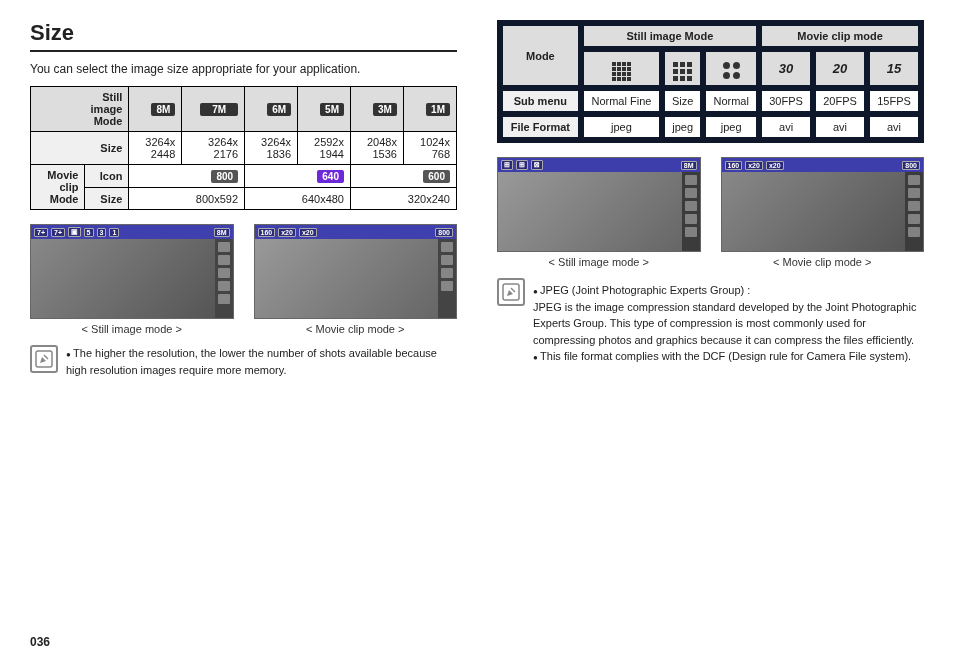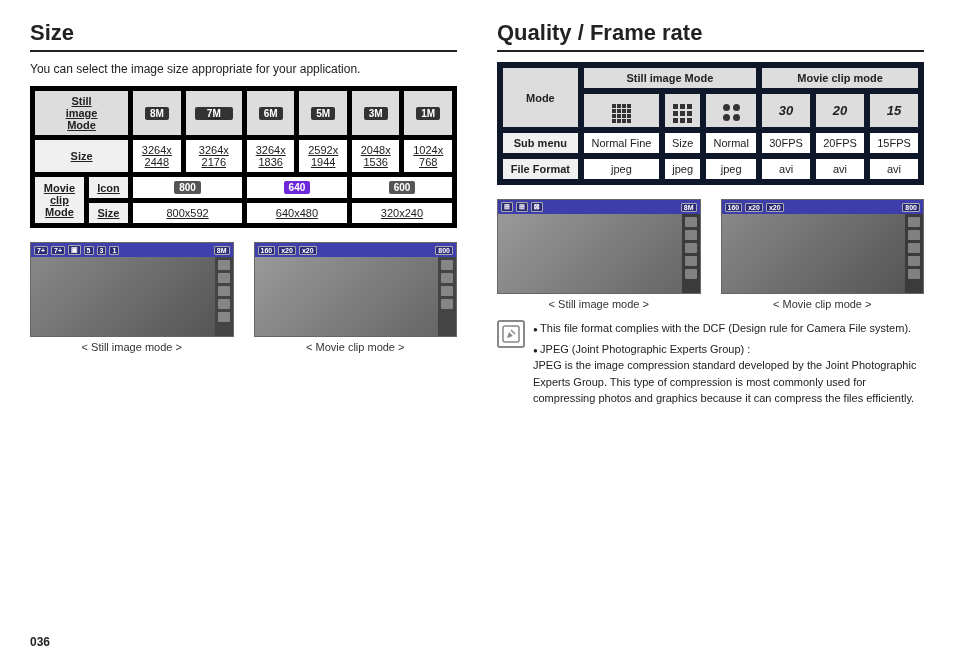--- a/index.html
+++ b/index.html
@@ -32,25 +32,24 @@
       margin-top: 8px;
     }
     
     table.size-table {
       border-collapse: collapse;
       width: 100%;
       font-size: 11px;
       margin-bottom: 14px;
     }
     table.size-table th, table.size-table td {
-      border: 5px solid #000000;
+      border: 1px solid #000000;
       padding: 4px 6px;
-      text-align: center;
+      text-align: right;
       vertical-align: middle;
-      text-decoration: underline;
     }
     table.size-table th {
       background: #ddd;
       font-weight: bold;
     }
     .mode-label {
       font-weight: bold;
       background: #f0f0f0;
     }
     .icon-badge {
@@ -330,24 +329,35 @@
             <div class="sitem"></div>
             <div class="sitem"></div>
             <div class="sitem"></div>
             <div class="sitem"></div>
           </div>
         </div>
         <div class="img-caption">&lt; Movie clip mode &gt;</div>
       </div>
     </div>
 
+    <div class="note-box">
+      <div class="note-icon">
+        <svg width="18" height="18" viewBox="0 0 18 18">
+          <rect x="1" y="1" width="16" height="16" rx="2" fill="none" stroke="#888" stroke-width="1.5"></rect>
+          <path d="M5 13 L7 7 L11 11 Z" fill="#888"></path>
+          <line x1="9" y1="5" x2="13" y2="9" stroke="#888" stroke-width="1.5"></line>
+        </svg>
+      </div>
+      <div class="note-text">
+        <span class="bullet-item">The higher the resolution, the lower the number of shots available because high resolution images require more memory.</span>
+      </div>
+    </div>
   </div>
 
   <div class="col-right">
-    <h1>Quality / Frame rate</h1>
 
     <table class="quality-table">
       <thead>
         <tr>
           <th rowspan="2">Mode</th>
           <th colspan="3">Still image Mode</th>
           <th colspan="3">Movie clip mode</th>
         </tr>
         <tr>
           <th>
@@ -464,24 +474,24 @@
 
     <div class="note-box">
       <div class="note-icon">
         <svg width="18" height="18" viewBox="0 0 18 18">
           <rect x="1" y="1" width="16" height="16" rx="2" fill="none" stroke="#888" stroke-width="1.5"></rect>
           <path d="M5 13 L7 7 L11 11 Z" fill="#888"></path>
           <line x1="9" y1="5" x2="13" y2="9" stroke="#888" stroke-width="1.5"></line>
         </svg>
       </div>
       <div class="note-text">
+        <div style="margin-top:4px;">
+          <span class="bullet-item">JPEG (Joint Photographic Experts Group) :<br>JPEG is the image compression standard developed by the Joint Photographic Experts Group. This type of compression is most commonly used for compressing photos and graphics because it can compress the files efficiently.</span>
+        </div>
         <div>
           <span class="bullet-item">This file format complies with the DCF (Design rule for Camera File system).</span>
-        </div>
-        <div style="margin-top:4px;">
-          <span class="bullet-item">JPEG (Joint Photographic Experts Group) :<br>JPEG is the image compression standard developed by the Joint Photographic Experts Group. This type of compression is most commonly used for compressing photos and graphics because it can compress the files efficiently.</span>
         </div>
       </div>
     </div>
   </div>
 </div>
 
 <div class="page-num">036</div>
 
 </body></html>

